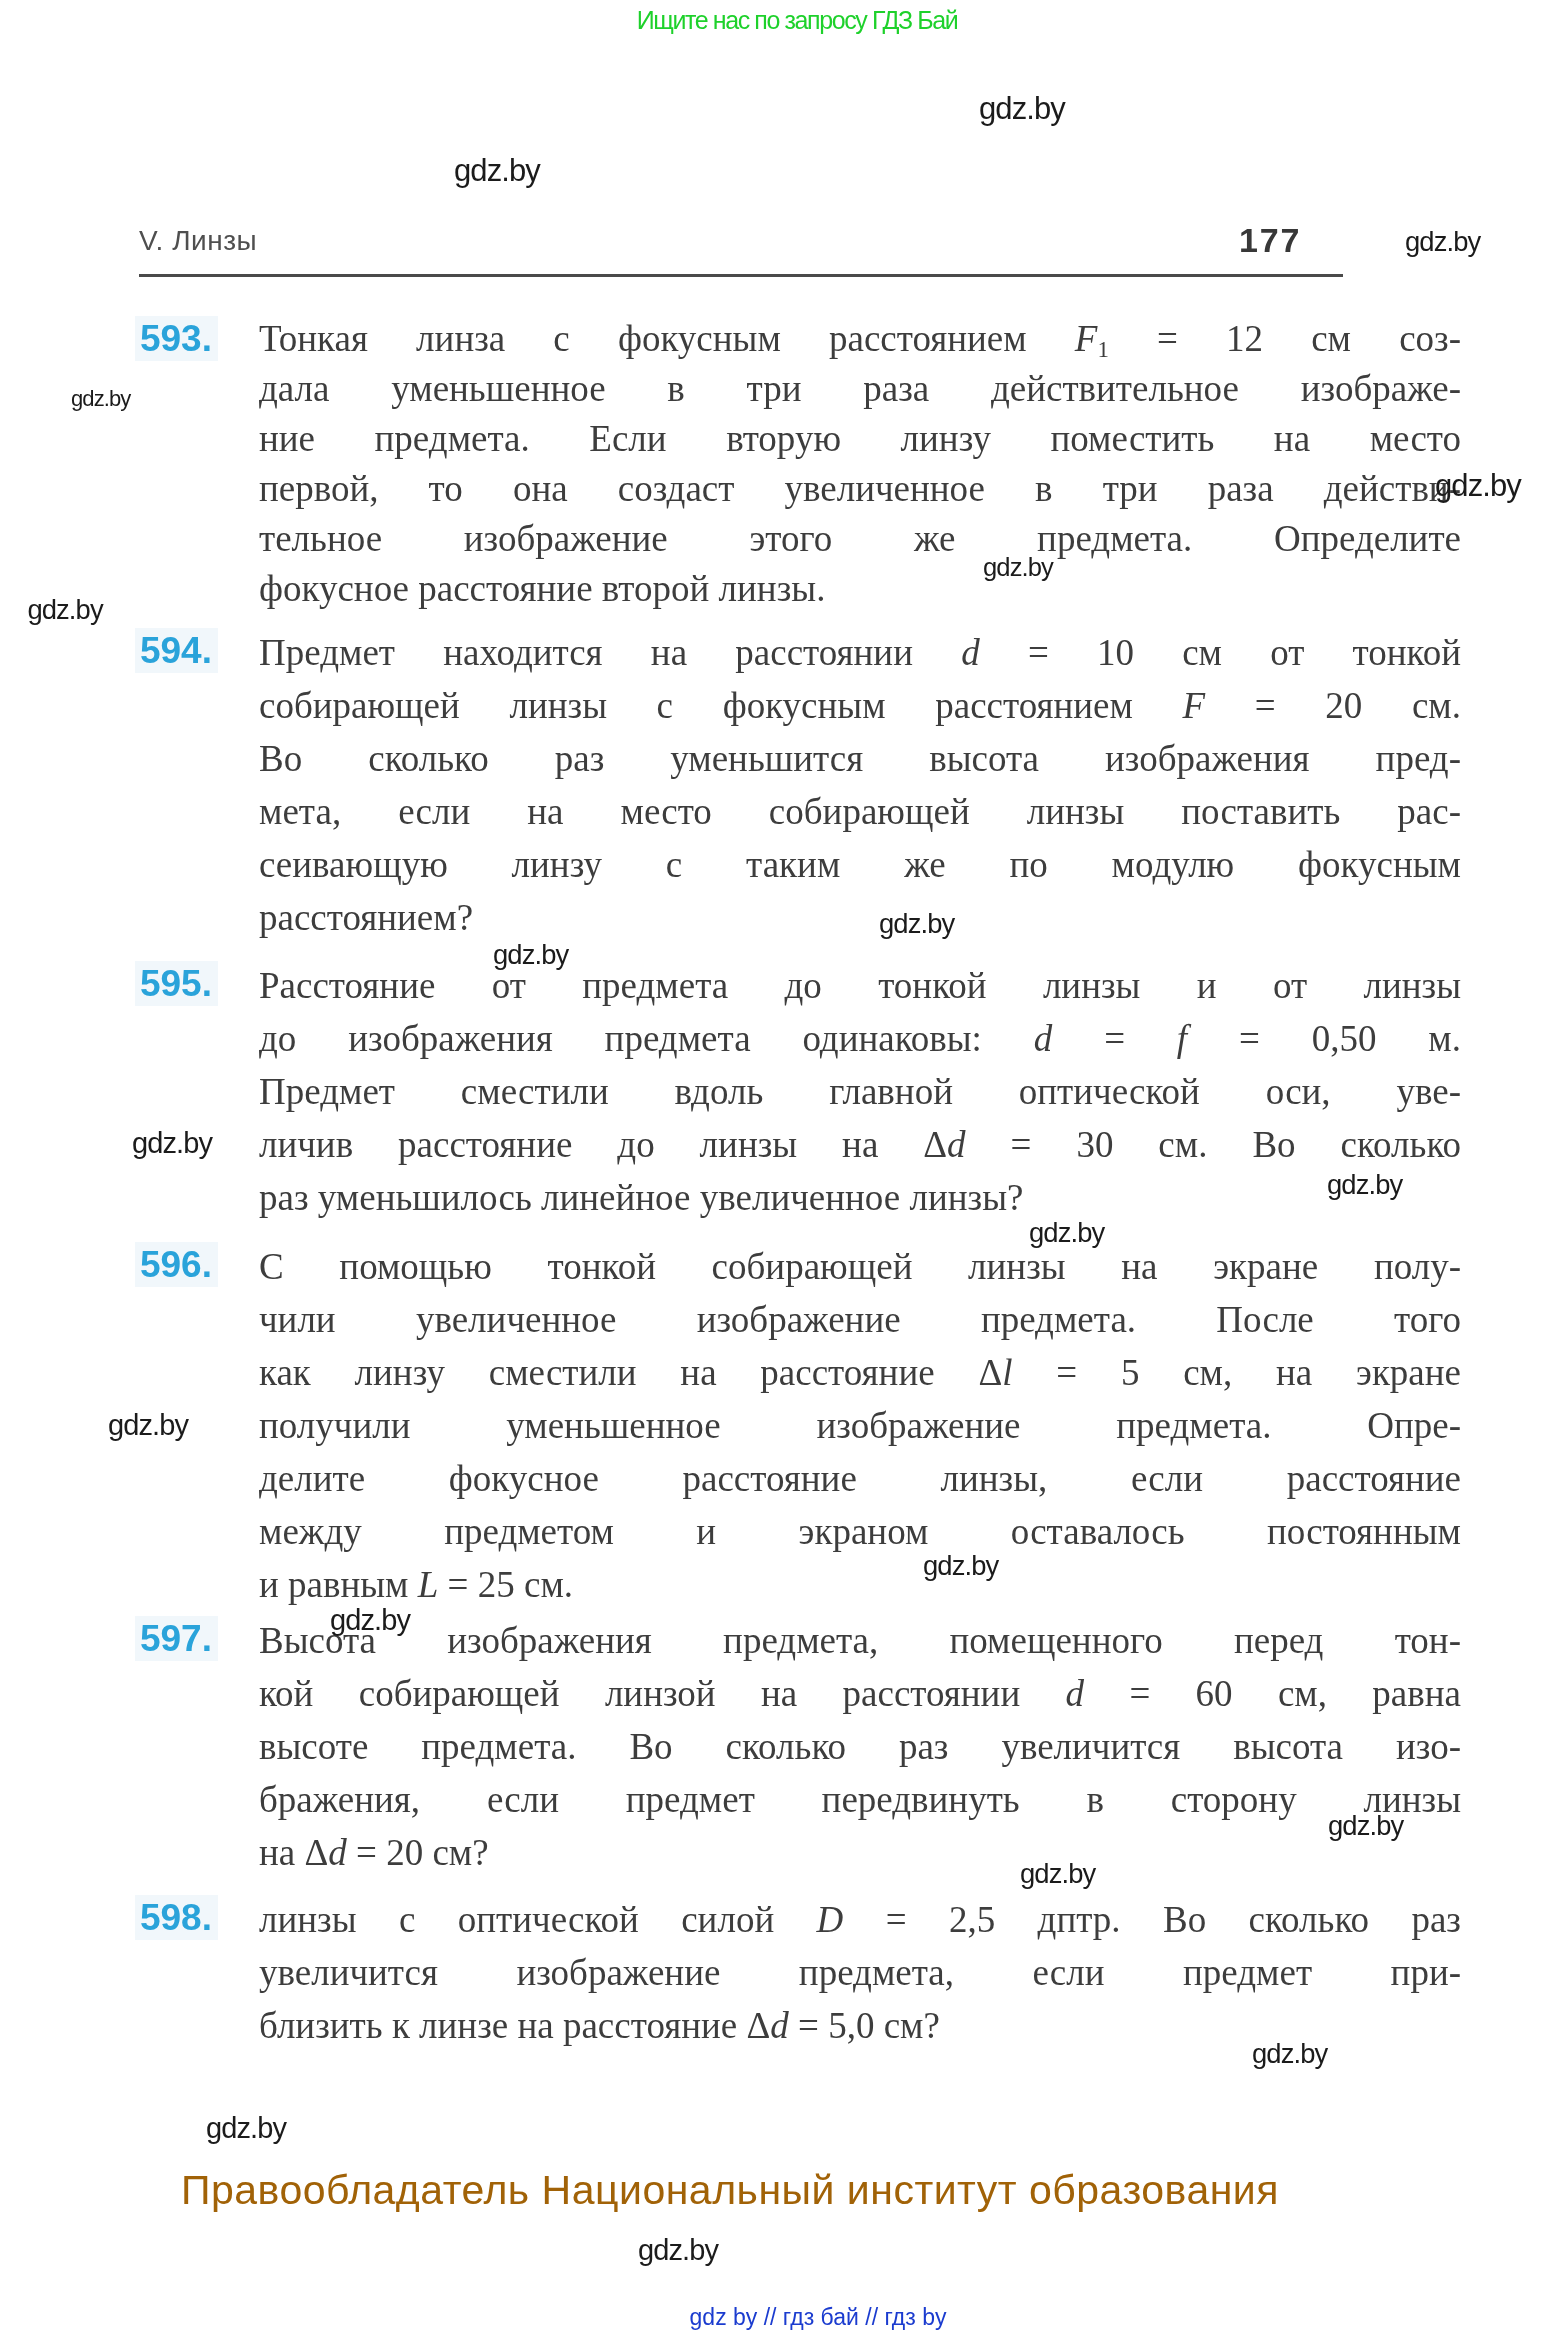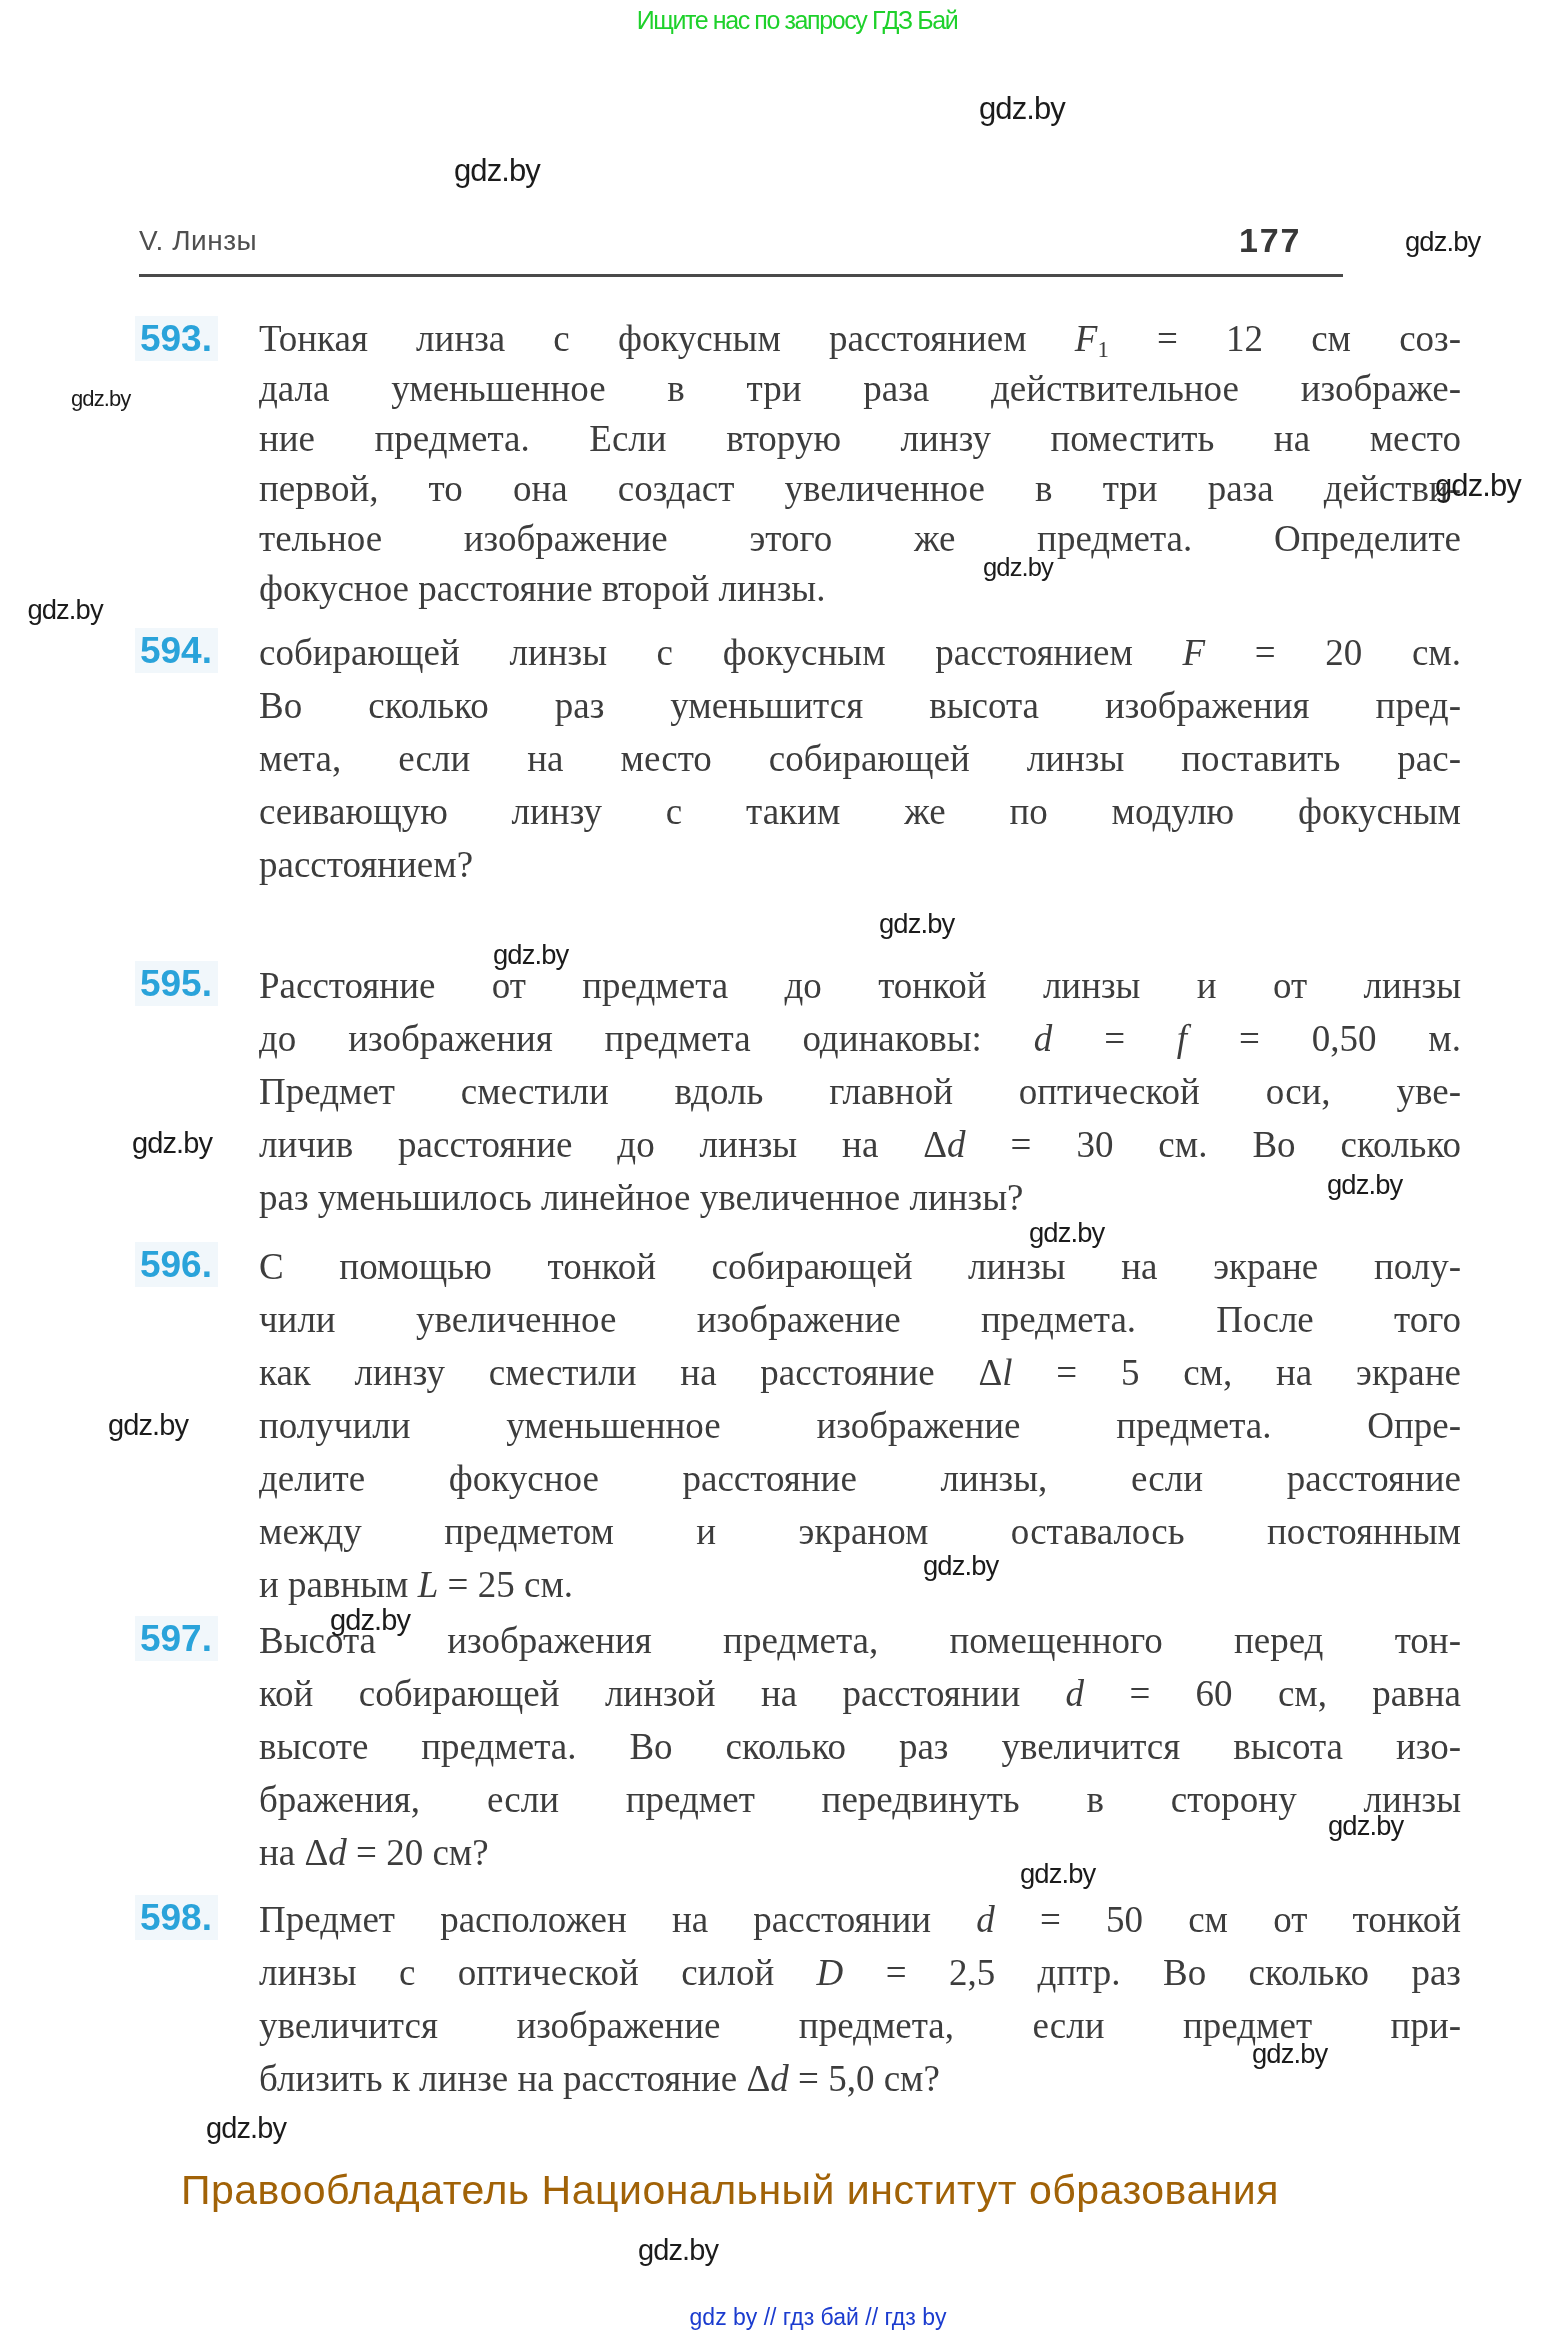--- a/index.html
+++ b/index.html
@@ -52,20 +52,21 @@
       <div class="ln">ние предмета. Если вторую линзу поместить на место</div>
       <div class="ln">первой, то она создаст увеличенное в три раза действи-</div>
       <div class="ln">тельное изображение этого же предмета. Определите</div>
       <div class="ln last">фокусное расстояние второй линзы.</div>
     </div>
   </section>
 
   <section class="problem" style="top:626px">
     <span class="num">594.</span>
     <div class="lines" style="line-height:53px">
+      <div class="ln">Предмет находится на расстоянии <i>d</i> = 10 см от тонкой</div>
       <div class="ln">собирающей линзы с фокусным расстоянием <i>F</i> = 20 см.</div>
       <div class="ln">Во сколько раз уменьшится высота изображения пред-</div>
       <div class="ln">мета, если на место собирающей линзы поставить рас-</div>
       <div class="ln">сеивающую линзу с таким же по модулю фокусным</div>
       <div class="ln last">расстоянием?</div>
     </div>
   </section>
 
   <section class="problem" style="top:959px">
     <span class="num">595.</span>
@@ -98,21 +99,20 @@
       <div class="ln">кой собирающей линзой на расстоянии <i>d</i> = 60 см, равна</div>
       <div class="ln">высоте предмета. Во сколько раз увеличится высота изо-</div>
       <div class="ln">бражения, если предмет передвинуть в сторону линзы</div>
       <div class="ln last">на Δ<i>d</i> = 20 см?</div>
     </div>
   </section>
 
   <section class="problem" style="top:1893px">
     <span class="num">598.</span>
     <div class="lines" style="line-height:53px">
-      <div class="ln">Предмет расположен на расстоянии <i>d</i> = 50 см от тонкой</div>
       <div class="ln">линзы с оптической силой <i>D</i> = 2,5 дптр. Во сколько раз</div>
       <div class="ln">увеличится изображение предмета, если предмет при-</div>
       <div class="ln last">близить к линзе на расстояние Δ<i>d</i> = 5,0 см?</div>
     </div>
   </section>
 
   <div id="wm-layer">
       <div class="wm" style="left: 979px; top: 93px; font-size: 31px;">gdz.by</div>
       <div class="wm" style="left: 454px; top: 155px; font-size: 31px;">gdz.by</div>
       <div class="wm" style="left: 1405px; top: 228px; font-size: 27.4px;">gdz.by</div>

